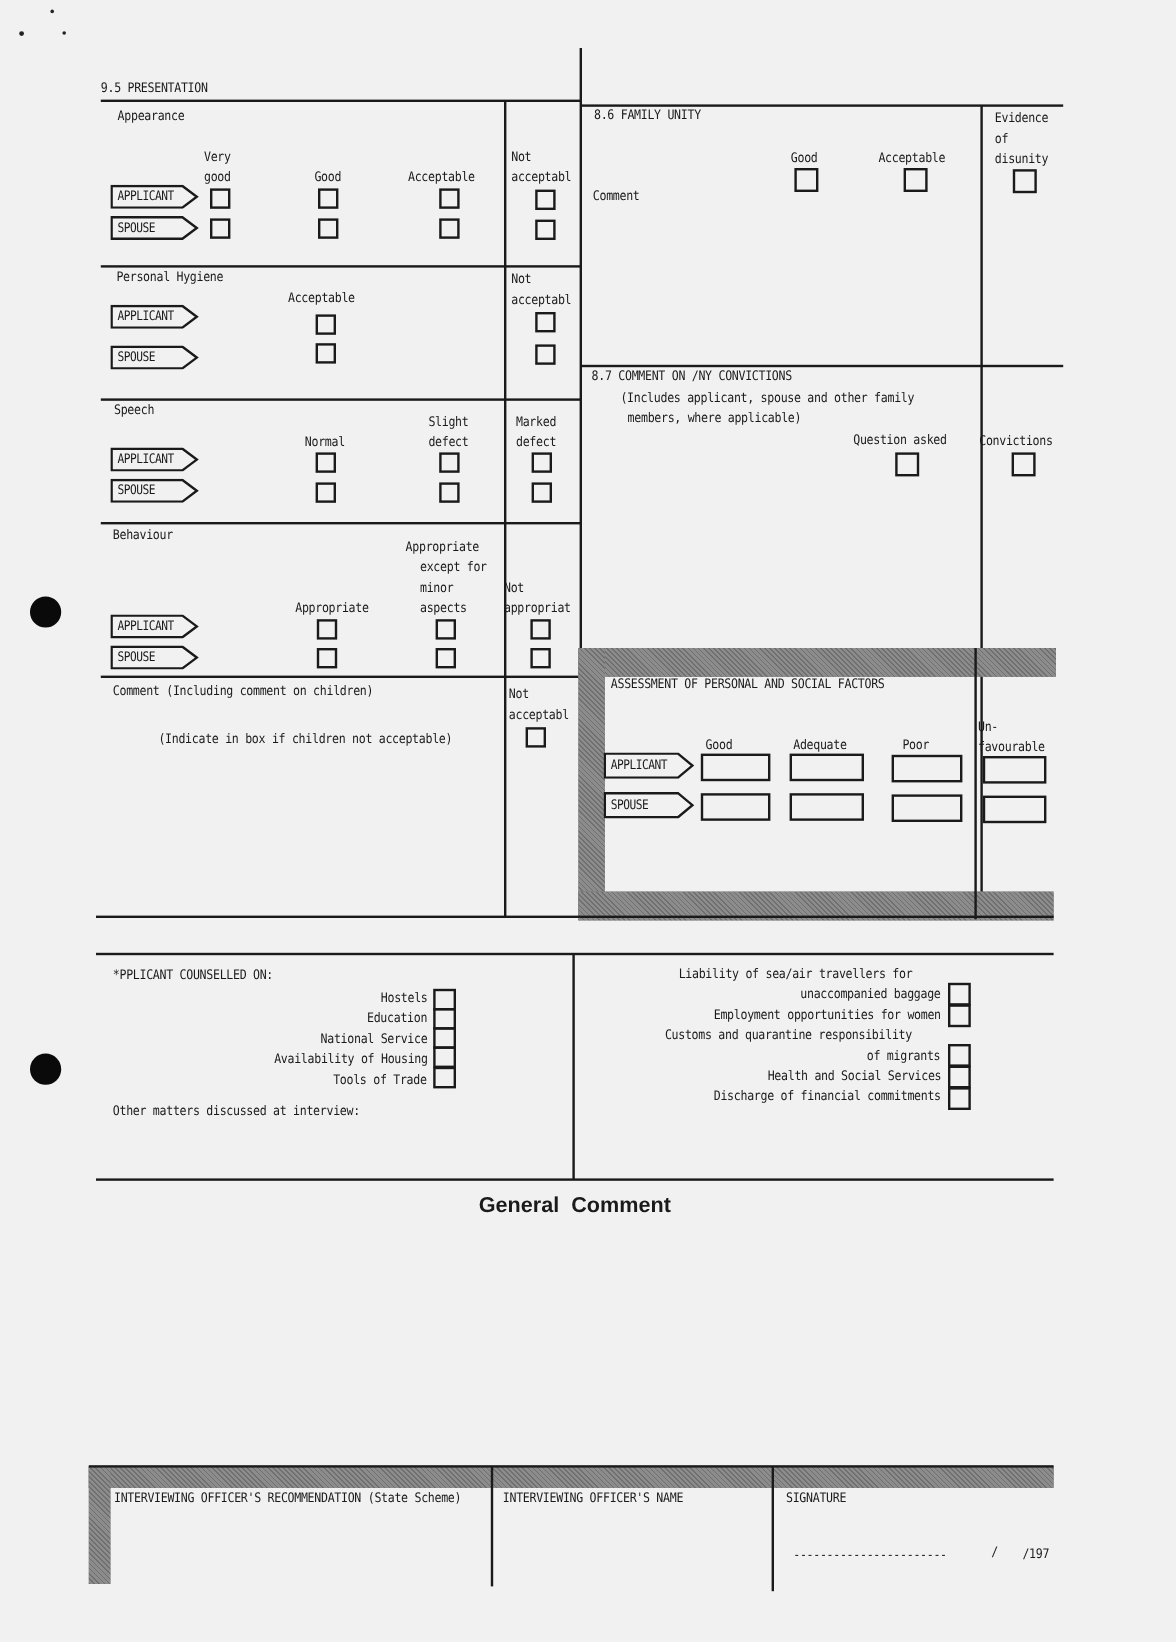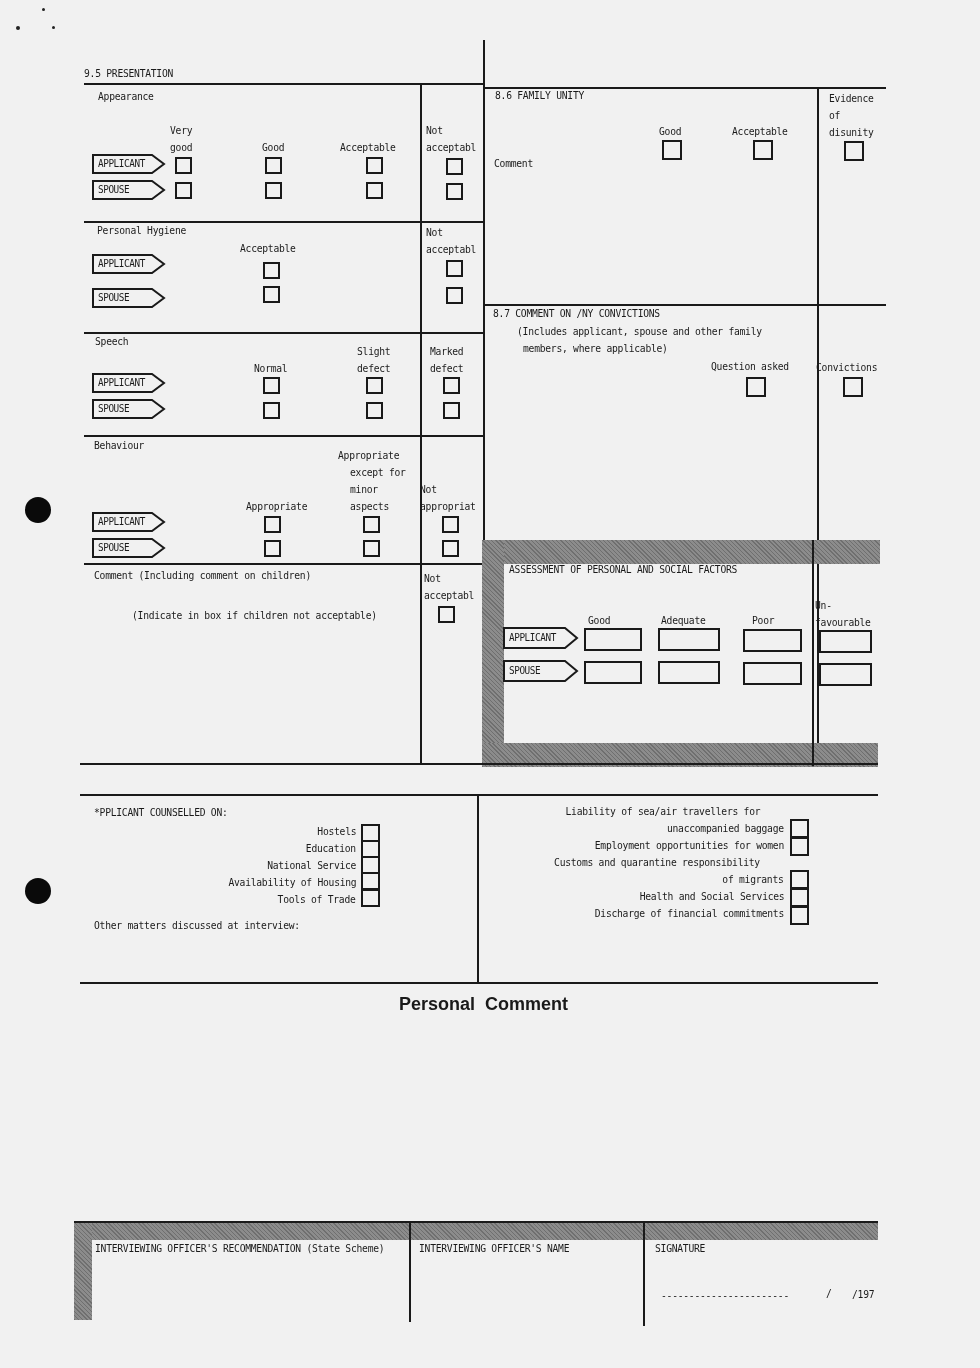--- a/index.html
+++ b/index.html
@@ -240,21 +240,21 @@
   <div class="t tr" style="right:196px;top:905px;">Discharge of financial commitments</div>
   <div class="box" style="left:790px;top:819px;width:19px;height:19px;"></div>
   <div class="box" style="left:790px;top:837px;width:19px;height:19px;"></div>
   <div class="box" style="left:790px;top:870px;width:19px;height:19px;"></div>
   <div class="box" style="left:790px;top:888px;width:19px;height:19px;"></div>
   <div class="box" style="left:790px;top:906px;width:19px;height:19px;"></div>
 
   <div class="hl" style="left:80px;top:982px;width:798px;"></div>
 </div>
 
-<div class="gc" style="left:399px;top:994px;white-space:pre;">Personal  Comment</div>
+<div class="gc" style="left:399px;top:994px;white-space:pre;">General  Comment</div>
 <div class="abs" style="left:80px;top:1022px;width:798px;height:190px;"></div>
 
 <div>
   <div class="shade" style="left:74px;top:1222px;width:804px;height:18px;"></div>
   <div class="shade" style="left:74px;top:1222px;width:18px;height:98px;"></div>
   <div class="hl" style="left:74px;top:1221px;width:804px;"></div>
   <div class="vl" style="left:409px;top:1222px;height:100px;"></div>
   <div class="vl" style="left:643px;top:1222px;height:104px;"></div>
   <div class="t" style="left:95px;top:1240px;">INTERVIEWING OFFICER'S RECOMMENDATION (State Scheme)</div>
   <div class="t" style="left:419px;top:1240px;">INTERVIEWING OFFICER'S NAME</div>

